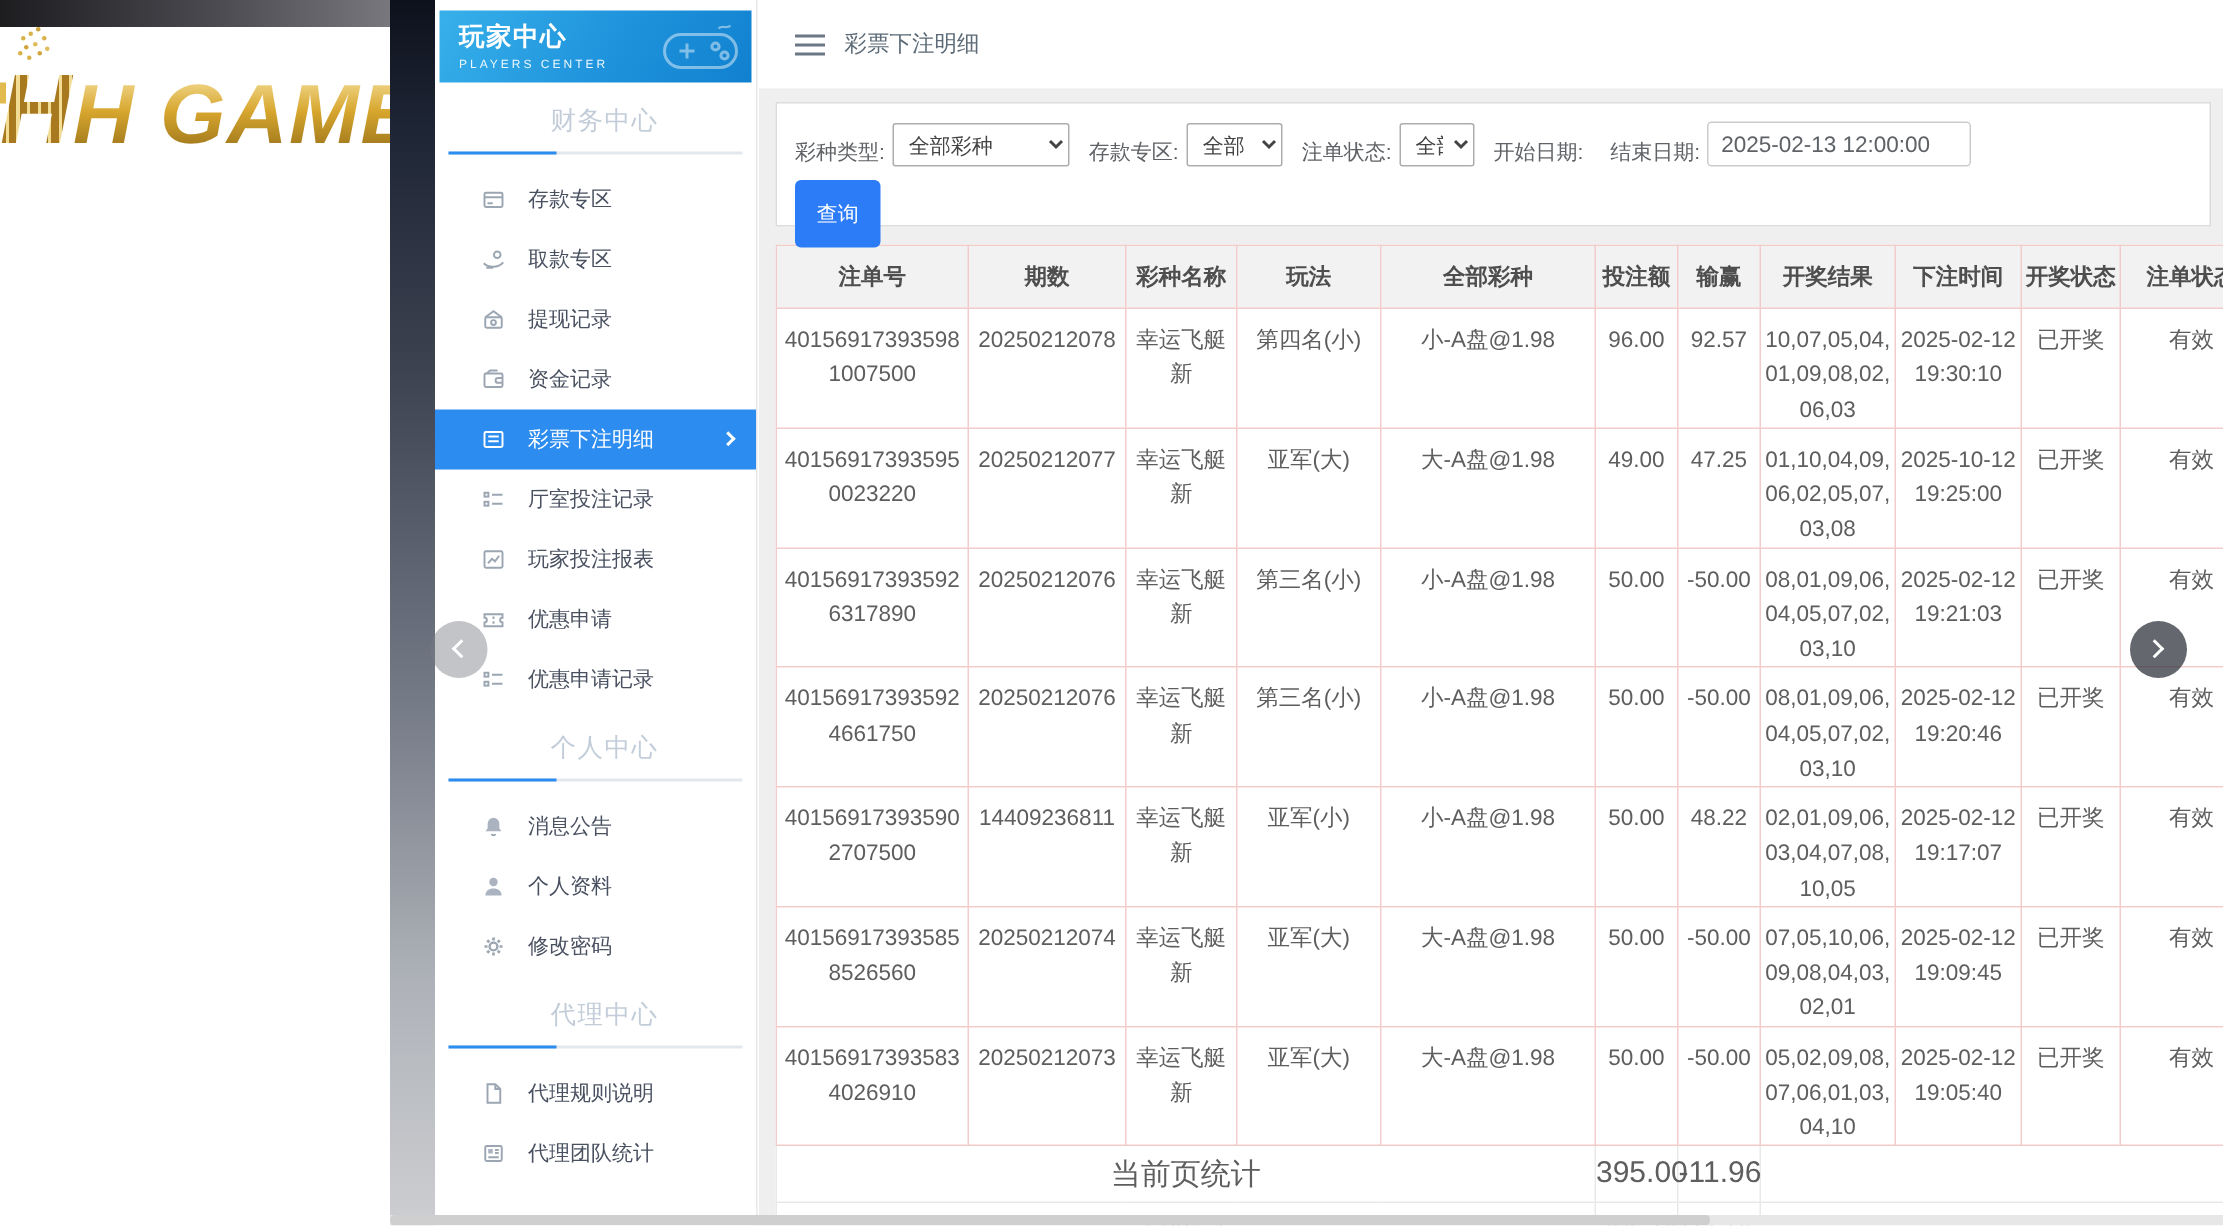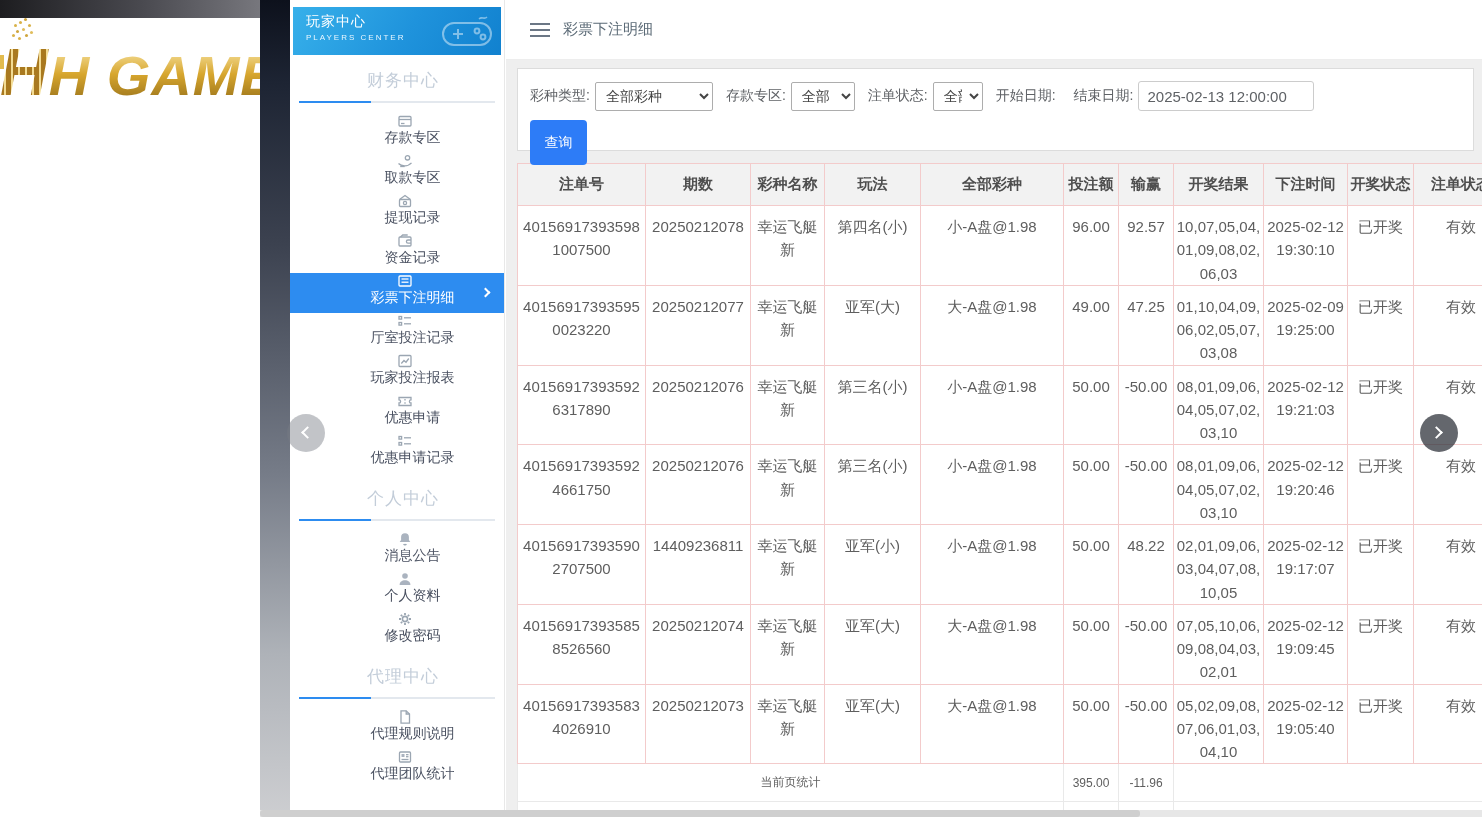--- a/index.html
+++ b/index.html
@@ -27,64 +27,64 @@
 
   
   .dark-strip { position:absolute; left:260px; top:0; width:30px; height:817px;
     background:linear-gradient(180deg,#0d111c 0%,#1d2433 10%,#3c4250 30%,#767c88 58%,#aeb2b8 80%,#cdced1 100%); }
 
   
   .sidebar { position:absolute; left:290px; top:0; width:215px; height:817px; background:#fff;
     border-right:1px solid #e8e8e8; overflow:hidden; }
   .sb-header { position:relative; margin:7px 3px 0 3px; height:48px; overflow:hidden;
     background:linear-gradient(120deg,#37b0ea 0%,#1f93dc 55%,#1181cf 100%); padding:6px 0 0 13px; }
-  .sb-header .t1 { color:#fff; font-size:14px; font-weight:normal; letter-spacing:1px; }
+  .sb-header .t1 { color:#fff; font-size:17px; font-weight:bold; letter-spacing:1px; }
   .sb-header .t2 { color:#eaf7ff; font-size:8px; letter-spacing:2px; margin-top:2px; }
   .sb-header svg { position:absolute; right:6px; top:4px; opacity:.45; }
   .sb-section-title { margin:14px 0 0 12px; font-size:17px; color:#c3cdd9; letter-spacing:1px;text-align:center; }
   .sb-underline { margin:9px 9px 0 9px; height:2px; background:#e3e8ee; position:relative; }
   .sb-underline::before { content:""; position:absolute; left:0; top:0; width:72px; height:2px; background:#2d8cf0; }
   .sb-menu { margin-top:10px; }
   .menu-item { position:relative; height:40px; display:flex; align-items:center; padding-left:31px;
-    font-size:14px; color:#495060; cursor:pointer;flex-direction:column; }
+    font-size:14px; color:#495060; cursor:pointer; }
   .menu-item .mi-icon { width:16px; height:16px; margin-right:15px; display:inline-flex; }
   .menu-item.active { background:#2d8cf0; color:#fff; }
   .menu-item.active .chev { position:absolute; right:15px; top:16px; width:7px; height:7px;
     border-top:2px solid #fff; border-right:2px solid #fff; transform:rotate(45deg); }
   .mi-icon svg { stroke:#9ba6b2; fill:none; stroke-width:1.3; }
   .menu-item.active .mi-icon svg { stroke:#fff; }
   .mi-icon svg .fillpart { fill:#aab3bf; stroke:none; }
 
   
   .topbar { position:absolute; left:506px; top:0; width:976px; height:60px; background:#fff;
     border-bottom:1px solid #ededed; display:flex; align-items:center; }
   .hamburger { margin-left:24px; width:20px; cursor:pointer; }
   .hamburger span { display:block; height:2px; background:#6b7785; margin:4px 0; }
   .topbar-title { margin-left:13px; font-size:15px; color:#5c6b77; }
 
   .content { position:absolute; left:506px; top:60px; width:976px; height:757px; background:#efefef; overflow:hidden; }
   .filter-panel { margin:8px 0 0 11px; width:957px; height:83px; background:#fff; border:1px solid #dcdcdc; padding:12px 10px 0 12px; }
-  .filter-row { display:flex; align-items:center; font-size:14px; color:#5f6266; }
+  .filter-row { display:flex; align-items:flex-end; font-size:14px; color:#5f6266; }
   .filter-row label { margin-right:5px; }
   .filter-row .gap { width:13px; }
   .filter-panel select { height:29px; border:1px solid #adadad; border-radius:2px; background:#fff;
     color:#444; font-size:14px; padding:0 4px 0 6px; font-family:inherit; }
   .sel-lottery { width:118px; } .sel-draw { width:64px; } .sel-order { width:50px; }
   .filter-panel input[type=text] { height:30px; width:176px; border:1px solid #ccc; border-radius:3px;
     padding:0 8px; font-size:15px; color:#5f6266; font-family:inherit; }
   .btn-search { margin-top:9px; width:57px; height:45px; background:#2d7cf7; color:#fff; border:none;
     border-radius:4px; font-size:14px; cursor:pointer; font-family:inherit; }
 
   .table-wrap { margin:12px 0 0 11px; width:965px; overflow:hidden; }
   table.bets { table-layout:fixed; width:991px; border-collapse:collapse; background:#fff; }
   .bets th, .bets td { border:1px solid #f3cbcb; text-align:center; }
   .bets thead th { height:42px; background:#f2f2f2; font-size:15px; color:#4e4e4e; font-weight:bold; }
   .bets tbody td { height:76px; vertical-align:top; padding:9px 1px 0; font-size:15px; color:#5e5e5e; line-height:1.55; }
   .brk { word-break:break-all; }
-  .bets tfoot td { height:38px; border:1px solid #e9e9e9; font-size:12px; color:#5e5e5e; vertical-align:middle; }
+  .bets tfoot td { height:38px; border:1px solid #e9e9e9; font-size:20px; color:#5e5e5e; vertical-align:middle; }
 
   .hscroll { position:absolute; left:260px; bottom:0; width:1222px; height:7px; background:#e7e7e7; }
   .hscroll .thumb { position:absolute; left:0; top:0; height:7px; width:880px; background:#cfcfcf; border-radius:3px; }
 
   .nav-circle { position:absolute; width:38px; height:38px; border-radius:50%; cursor:pointer; z-index:9; }
   .nav-left { left:287px; top:414px; background:rgba(120,125,132,.45); }
   .nav-right { left:1420px; top:414px; background:rgba(40,44,52,.72); }
   .nav-circle .arr { position:absolute; top:14px; width:9px; height:9px; border-top:2px solid #fff; border-right:2px solid #fff; }
   .nav-left .arr { left:16px; transform:rotate(-135deg); }
   .nav-right .arr { left:12px; transform:rotate(45deg); }
@@ -359,21 +359,21 @@
           </tr>
           <tr>
             <td class="brk">401569173935950023220</td>
             <td>20250212077</td>
             <td>幸运飞艇新</td>
             <td>亚军(大)</td>
             <td>大-A盘@1.98</td>
             <td>49.00</td>
             <td>47.25</td>
             <td class="brk">01,10,04,09,06,02,05,07,03,08</td>
-            <td>2025-02-09 19:25:00</td>
+            <td>2025-10-12 19:25:00</td>
             <td>已开奖</td>
             <td>有效</td>
           </tr>
           <tr>
             <td class="brk">401569173935926317890</td>
             <td>20250212076</td>
             <td>幸运飞艇新</td>
             <td>第三名(小)</td>
             <td>小-A盘@1.98</td>
             <td>50.00</td>

